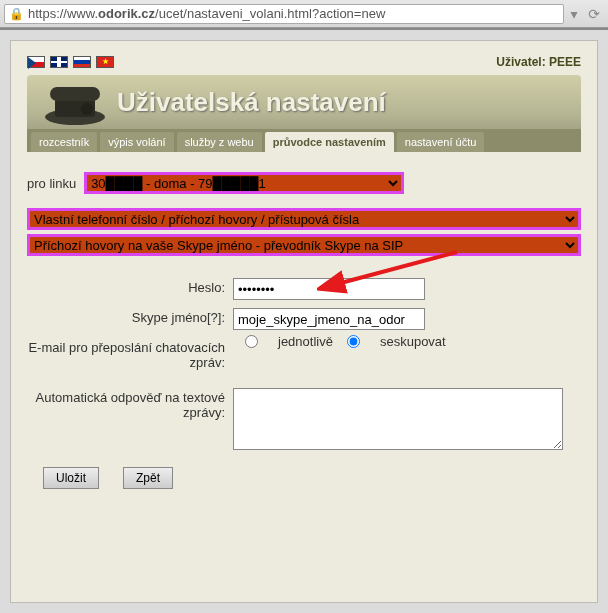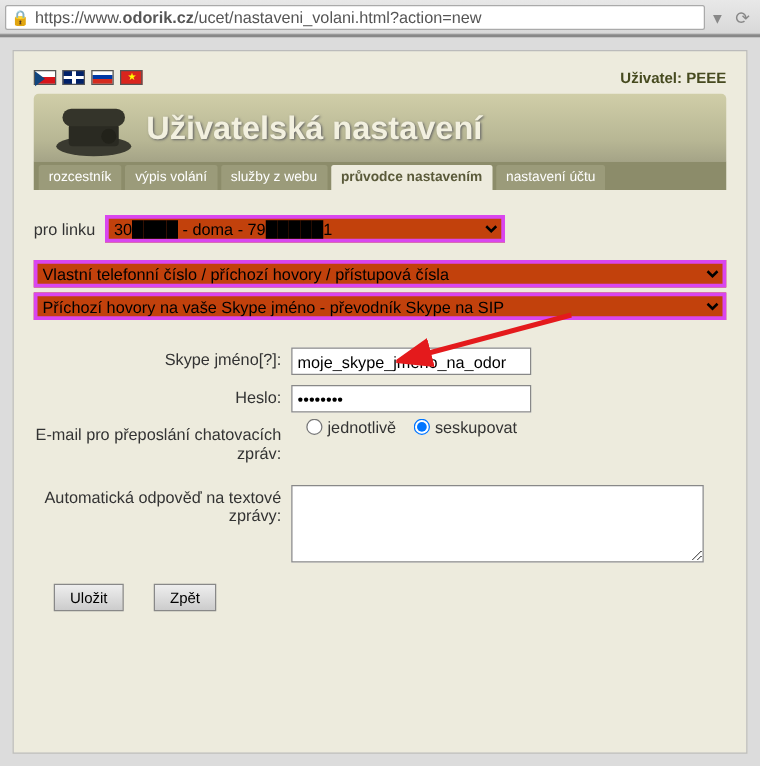--- a/index.html
+++ b/index.html
@@ -34,21 +34,21 @@
 .row-linka { display:flex; align-items:center; margin: 8px 0 14px; font-size:13px; color:#333;}
 .row-linka select { margin-left: 8px; height: 22px; width: 320px; font-size: 13px; }
 .sel-full { width: 100%; height: 22px; font-size: 13px; margin-bottom: 4px; }
 .form-grid { margin-top: 18px; }
 .form-row { display: flex; align-items: flex-start; margin-bottom: 8px; }
 .form-label { width: 206px; text-align: right; padding-right: 8px; font-size: 13px; color: #333; padding-top: 2px; }
 .form-ctrl input[type=text], .form-ctrl input[type=password] { width: 192px; height: 22px; border: 1px solid #888; padding: 2px 4px; font-size: 13px; }
 .form-ctrl textarea { width: 330px; height: 62px; border: 1px solid #888; padding: 2px 4px; font-size: 13px; }
 .sub-row { display:flex; align-items: center; gap: 6px; font-size: 13px; color:#333; margin-top: -4px; margin-left: 4px;}
 .sub-row .sublbl { width: 130px; text-align: right; }
-.radio-lbl { display: inline-flex; align-items: center; gap: 4px; margin-left: 8px;}
+.radio-lbl { display: inline-flex; align-items: center; gap: 20px; margin-left: 8px;}
 .btns { margin-top: 14px; display:flex; gap: 8px;}
 .btn { background: linear-gradient(#eee,#ccc); border: 1px solid #888; padding: 3px 12px; font-size: 12px; cursor: pointer; margin-left: 16px; }
 .arrow { position: absolute; z-index: 5; pointer-events: none; }
 select { background:#c2410c; border:3px solid #d946ef; }
 </style>
 </head>
 <body>
 
 <div class="browser-bar">
   <div class="url-bar">
@@ -112,26 +112,26 @@
         <defs>
             <marker id="ah" markerWidth="10" markerHeight="10" refX="2" refY="3" orient="auto">
           <path d="M0,0 L0,6 L8,3 z" fill="#e41a1c"></path>
             </marker>
           </defs>
         <line x1="140" y1="8" x2="20" y2="40" stroke="#e41a1c" stroke-width="4" marker-end="url(#ah)"></line>
       </svg>
 
       <div class="form-grid">
         <div class="form-row">
+          <div class="form-label">Heslo:</div>
+          <div class="form-ctrl"><input type="password" value="********" style=""></div>
+        </div>
+        <div class="form-row">
           <div class="form-label">Skype jméno[?]:</div>
           <div class="form-ctrl"><input type="text" value="moje_skype_jmeno_na_odor" style=""></div>
-        </div>
-        <div class="form-row">
-          <div class="form-label">Heslo:</div>
-          <div class="form-ctrl"><input type="password" value="********" style=""></div>
         </div>
         <div class="form-row">
           <div class="form-label">E-mail pro přeposlání chatovacích zpráv:</div>
           <div class="form-ctrl">
             <div class="sub-row">
               <label class="radio-lbl">
                   <input type="radio" name="zp" style="">
                   <span>jednotlivě</span>
                 </label>
               <label class="radio-lbl">

